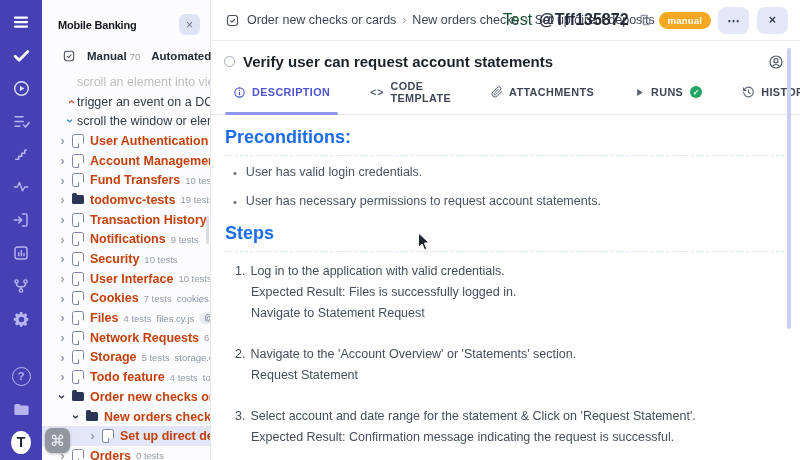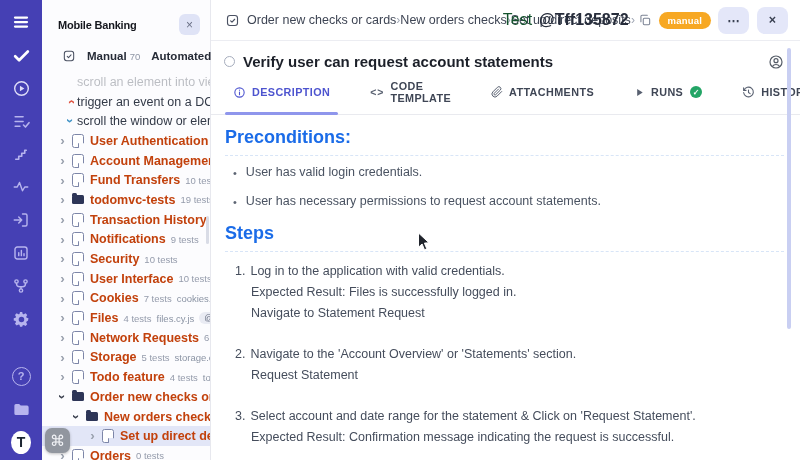--- a/index.html
+++ b/index.html
@@ -60,21 +60,21 @@
   .pillb{font-size:9px;color:#6b7285;background:#e9ebf3;border-radius:8px;padding:1px 5px;margin-left:5px;}
   .cmd-btn{position:absolute;left:3px;bottom:7px;width:25px;height:25px;background:#91969f;
     border-radius:7px;color:#f4f5f8;font-size:15px;display:flex;align-items:center;
     justify-content:center;cursor:pointer;box-shadow:0 1px 3px rgba(0,0,0,.25);}
   .sb-scroll{position:absolute;right:1px;top:216px;width:3px;height:28px;background:#d9dce6;border-radius:2px;}
 
   
   .main{flex:1;display:flex;flex-direction:column;position:relative;background:#fff;min-width:0;}
   .m-head{height:40px;border-bottom:1px solid #ecedf2;display:flex;align-items:center;
     padding:0 12px 0 14px;gap:7px;flex-shrink:0;}
-  .bc{display:flex;align-items:center;gap:0;font-size:12.5px;color:#3e4554;min-width:0;white-space:nowrap;}
+  .bc{display:flex;align-items:center;gap:6px;font-size:12.5px;color:#3e4554;min-width:0;white-space:nowrap;}
   .bc-icon{color:#4b5263;display:flex;flex-shrink:0;}
   .sep{color:#a0a7b4;font-size:12px;}
   .bc-leaf{color:#14532d;}
   .bc-id{font-weight:700;color:#272d3b;}
   .copy-icon{color:#7b8394;display:flex;cursor:pointer;margin-left:2px;}
   .badge-manual{background:#f7a823;color:#fff;font-size:9.5px;font-weight:700;padding:3px 9px 3px;
     border-radius:10px;letter-spacing:.2px;}
   .actions{margin-left:auto;display:flex;gap:8px;align-items:center;flex-shrink:0;}
   .btn{background:#e4e7f9;border:none;border-radius:8px;height:27px;display:flex;align-items:center;
     gap:6px;padding:0 13px;font-size:12.5px;font-weight:600;color:#3a4152;cursor:pointer;

